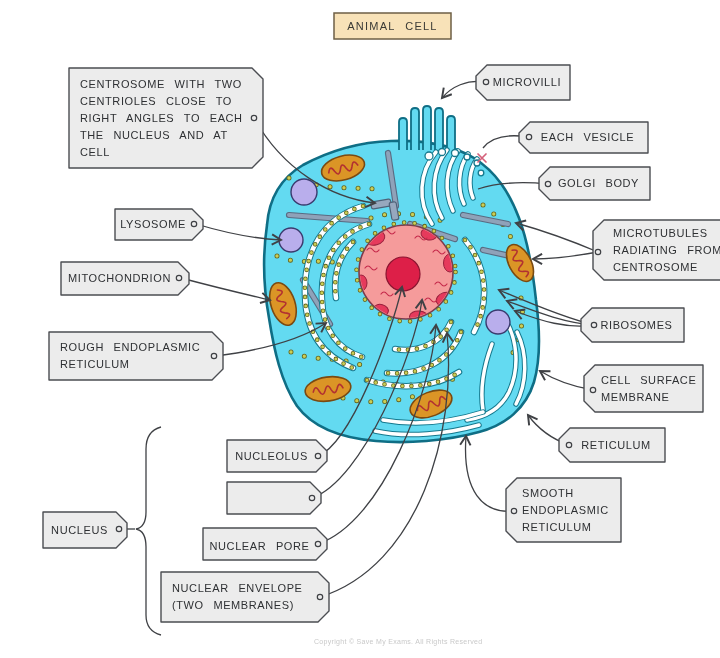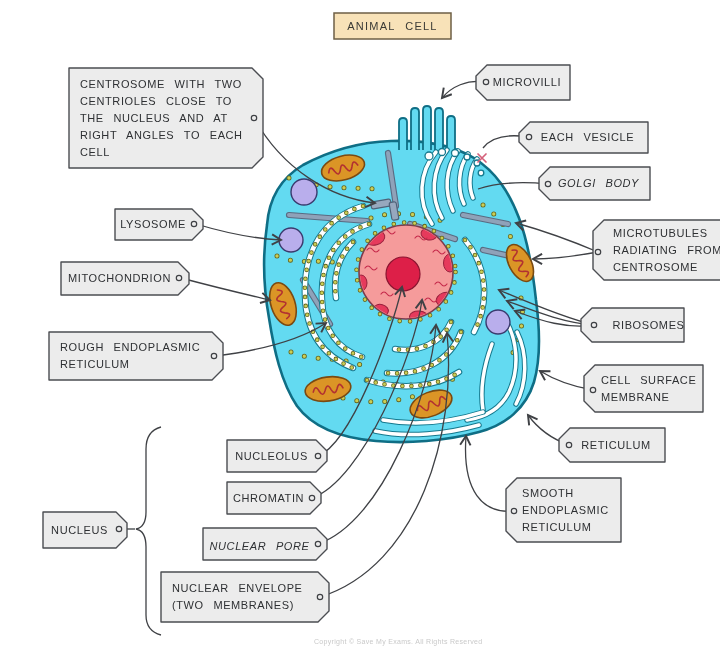--- a/index.html
+++ b/index.html
@@ -311,47 +311,46 @@
         <circle class="ldot" cx="538" cy="445" r="2.7"></circle>
     <circle class="ldot" cx="483" cy="511" r="2.7"></circle>
   </g>
 </svg>
 
 <div id="title-text">ANIMAL CELL</div>
 
 <div class="tag" style="left:38px;top:68px;width:194px;height:100px;padding-left:11px;">
   <div>CENTROSOME  WITH  TWO</div>
   <div>CENTRIOLES  CLOSE  TO</div>
+  <div>RIGHT  ANGLES  TO  EACH</div>
   <div>THE  NUCLEUS  AND  AT</div>
-  <div>RIGHT  ANGLES  TO  EACH</div>
   <div>CELL</div>
 </div>
 <div class="tag ctr" style="left:84px;top:209px;width:76px;height:31px;">LYSOSOME</div>
 <div class="tag ctr" style="left:30px;top:262px;width:117px;height:33px;">MITOCHONDRION</div>
 <div class="tag" style="left:18px;top:332px;width:174px;height:48px;padding-left:11px;">
   <div>ROUGH  ENDOPLASMIC</div>
   <div>RETICULUM</div>
 </div>
 <div class="tag ctr" style="left:12px;top:512px;width:73px;height:36px;">NUCLEUS</div>
 <div class="tag ctr" style="left:196px;top:440px;width:89px;height:32px;">NUCLEOLUS</div>
-<div class="tag ctr" style="left:196px;top:482px;width:83px;height:32px;">CHROMATIN</div>
-<div class="tag ctr" style="left:172px;top:528px;width:113px;height:36px;font-style:italic;">NUCLEAR  PORE</div>
+<div class="tag ctr" style="left:172px;top:528px;width:113px;height:36px;">NUCLEAR  PORE</div>
 <div class="tag" style="left:130px;top:572px;width:168px;height:50px;padding-left:11px;">
   <div>NUCLEAR  ENVELOPE</div>
   <div>(TWO  MEMBRANES)</div>
 </div>
 <div class="tag ctr" style="left:453px;top:65px;width:86px;height:35px;">MICROVILLI</div>
 <div class="tag ctr" style="left:496px;top:122px;width:121px;height:31px;">EACH  VESICLE</div>
-<div class="tag ctr" style="left:516px;top:167px;width:103px;height:33px;font-style:italic;">GOLGI  BODY</div>
+<div class="tag ctr" style="left:516px;top:167px;width:103px;height:33px;">GOLGI  BODY</div>
 <div class="tag" style="left:562px;top:220px;width:148px;height:60px;padding-left:20px;">
   <div>MICROTUBULES</div>
   <div>RADIATING  FROM</div>
   <div>CENTROSOME</div>
 </div>
-<div class="tag ctr" style="left:570px;top:308px;width:95px;height:34px;">RIBOSOMES</div>
+<div class="tag ctr" style="left:558px;top:308px;width:95px;height:34px;">RIBOSOMES</div>
 <div class="tag" style="left:553px;top:365px;width:119px;height:47px;padding-left:17px;">
   <div>CELL  SURFACE</div>
   <div>MEMBRANE</div>
 </div>
 <div class="tag ctr" style="left:536px;top:428px;width:98px;height:34px;">RETICULUM</div>
 <div class="tag" style="left:475px;top:478px;width:115px;height:64px;padding-left:16px;">
   <div>SMOOTH</div>
   <div>ENDOPLASMIC</div>
   <div>RETICULUM</div>
 </div>

